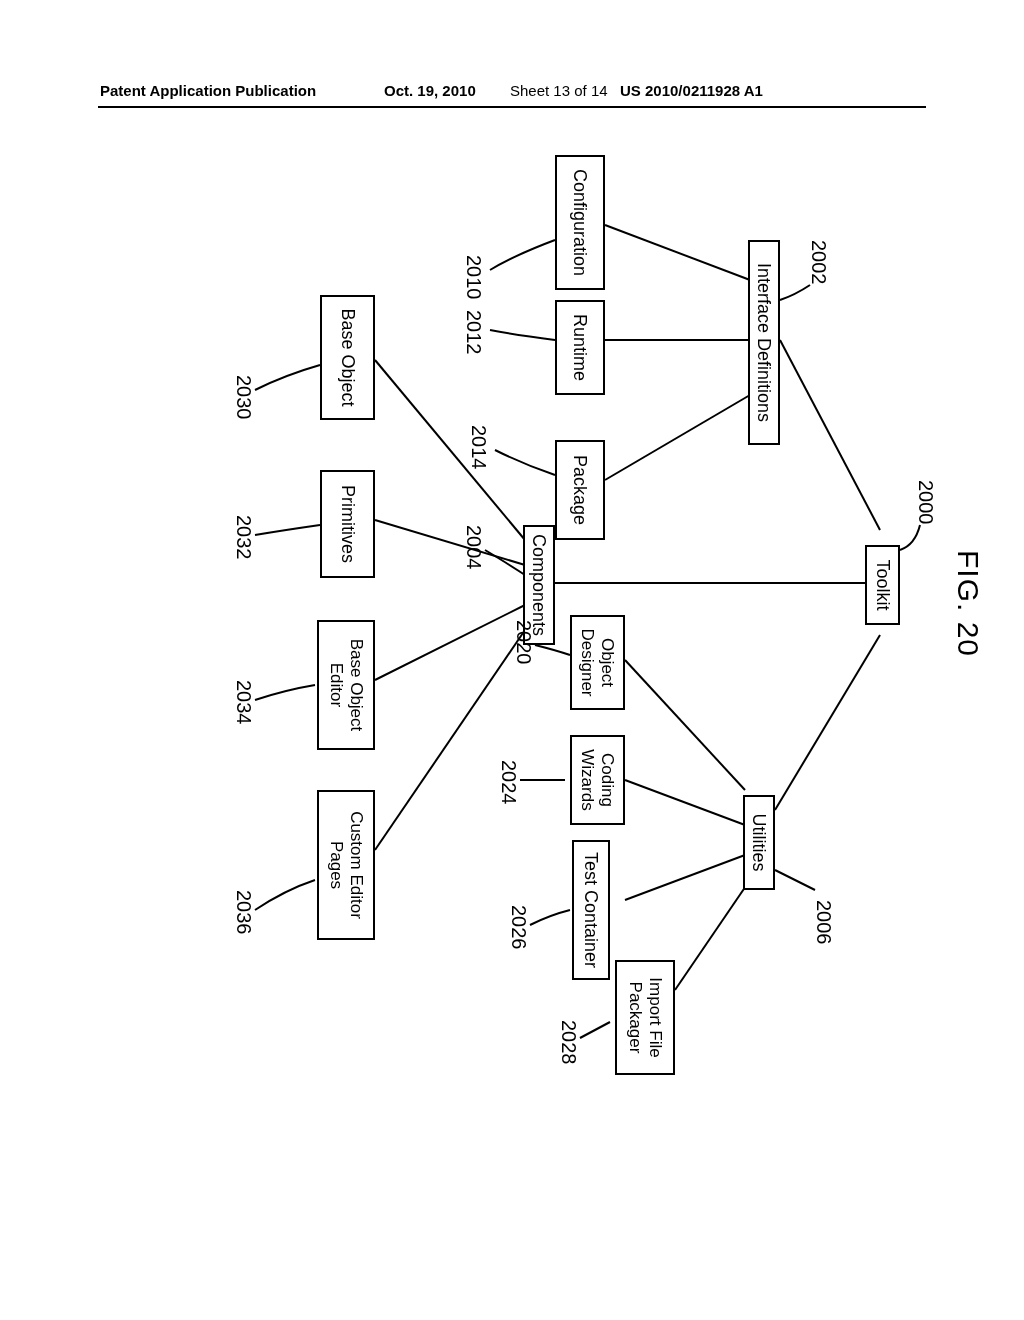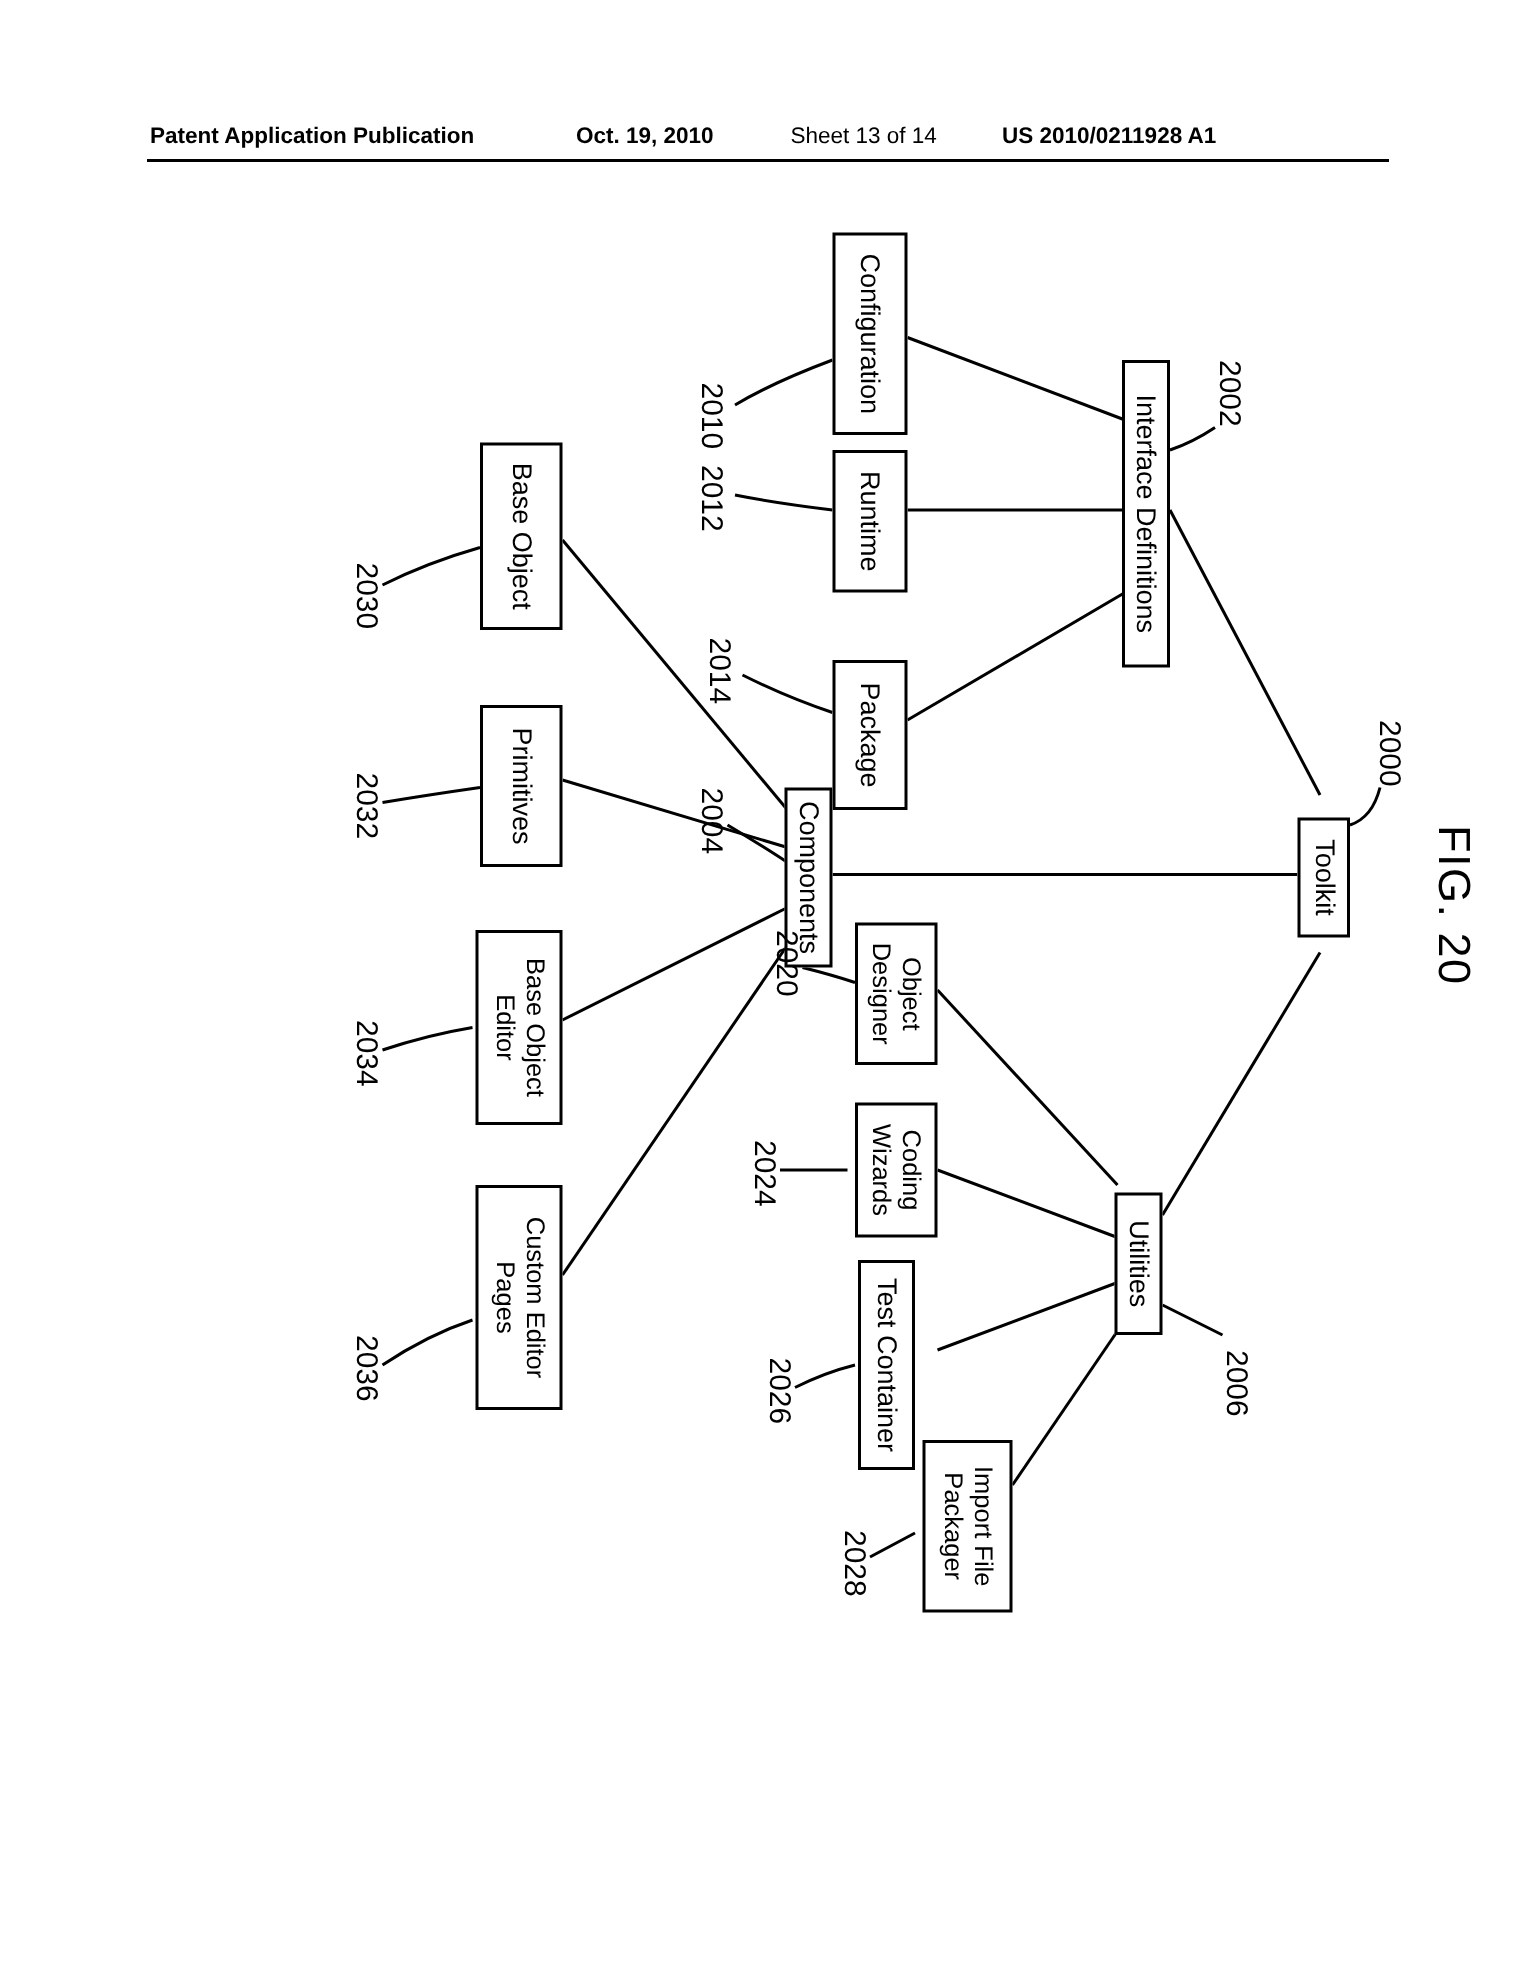--- a/index.html
+++ b/index.html
@@ -24,22 +24,22 @@
     border-top: 2px solid #000;
   }
   .hdr {
     position: absolute;
     top: 82px;
     font-size: 15px;
     font-weight: bold;
   }
   .hdr.left { left: 100px; }
   .hdr.date { left: 384px; }
-  .hdr.sheet { left: 527px; font-weight: normal; }
-  .hdr.pubno { left: 668px; text-align: right; }
+  .hdr.sheet { left: 510px; font-weight: normal; }
+  .hdr.pubno { left: 620px; text-align: right; }
 
   .diagram {
     position: absolute;
     left: 85px;
     top: 170px;
     width: 870px;
     height: 870px;
     transform: rotate(90deg);
     transform-origin: 435px 435px;
   }

